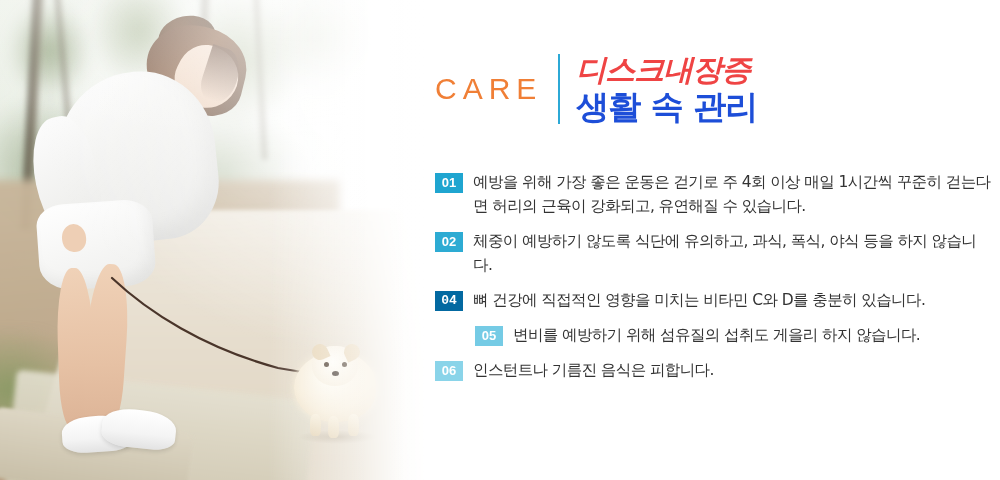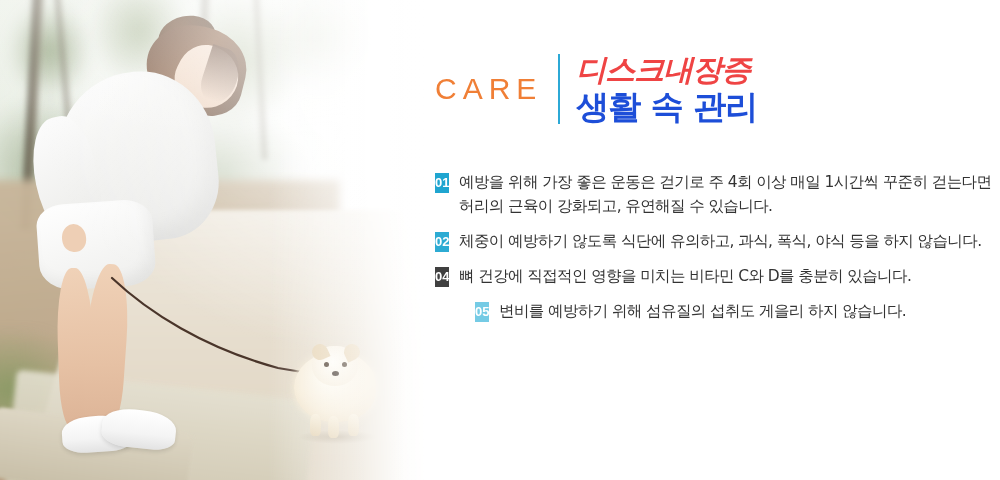--- a/index.html
+++ b/index.html
@@ -330,21 +330,21 @@
     top: 170px;
     width: 558px;
   }
   .tip {
     display: flex;
     align-items: flex-start;
     margin-bottom: 11px;
   }
   .tip-num {
     flex: 0 0 auto;
-    width: 14px;
+    width: 28px;
     height: 20px;
     line-height: 20px;
     text-align: center;
     color: #ffffff;
     font-size: 13px;
     font-weight: bold;
     font-family: "Liberation Sans", sans-serif;
     margin-top: 3px;
     letter-spacing: 0px;
   }
@@ -441,25 +441,29 @@
         <span class="tip-text">예방을 위해 가장 좋은 운동은 걷기로 주 4회 이상 매일 1시간씩 꾸준히 걷는다면 허리의 근육이 강화되고, 유연해질 수 있습니다.</span>
       </div>
 
       <div class="tip">
         <span class="tip-num" style="background: rgb(45, 171, 211);">02</span>
         <span class="tip-text">체중이 예방하기 않도록 식단에 유의하고, 과식, 폭식, 야식 등을 하지 않습니다.</span>
       </div>
 
 
       <div class="tip">
-        <span class="tip-num" style="background: #404040;">04</span>
+        <span class="tip-num" style="background: #0369a1; font-family: Liberation Mono, monospace;">04</span>
         <span class="tip-text">뼈 건강에 직접적인 영향을 미치는 비타민 C와 D를 충분히 있습니다.</span>
       </div>
 
       <div class="tip">
         <span class="tip-num" style="background: rgb(117, 203, 229); margin-left: 40px;">05</span>
         <span class="tip-text">변비를 예방하기 위해 섬유질의 섭취도 게을리 하지 않습니다.</span>
       </div>
 
+      <div class="tip">
+        <span class="tip-num" style="background: rgb(138, 212, 233);">06</span>
+        <span class="tip-text">인스턴트나 기름진 음식은 피합니다.</span>
+      </div>
 
     </div>
   </div>
 </div>
 
 </body></html>

